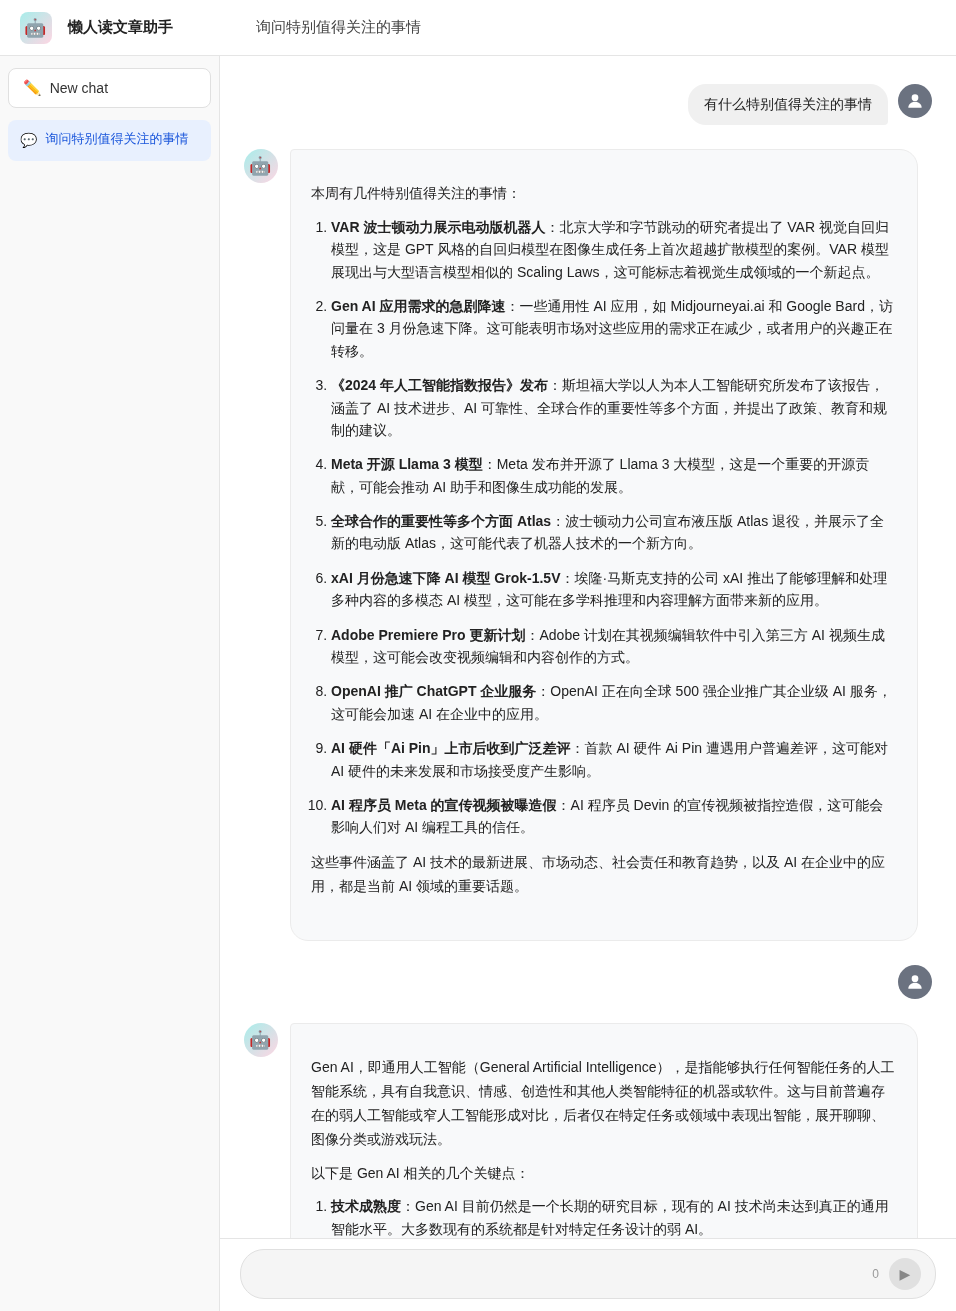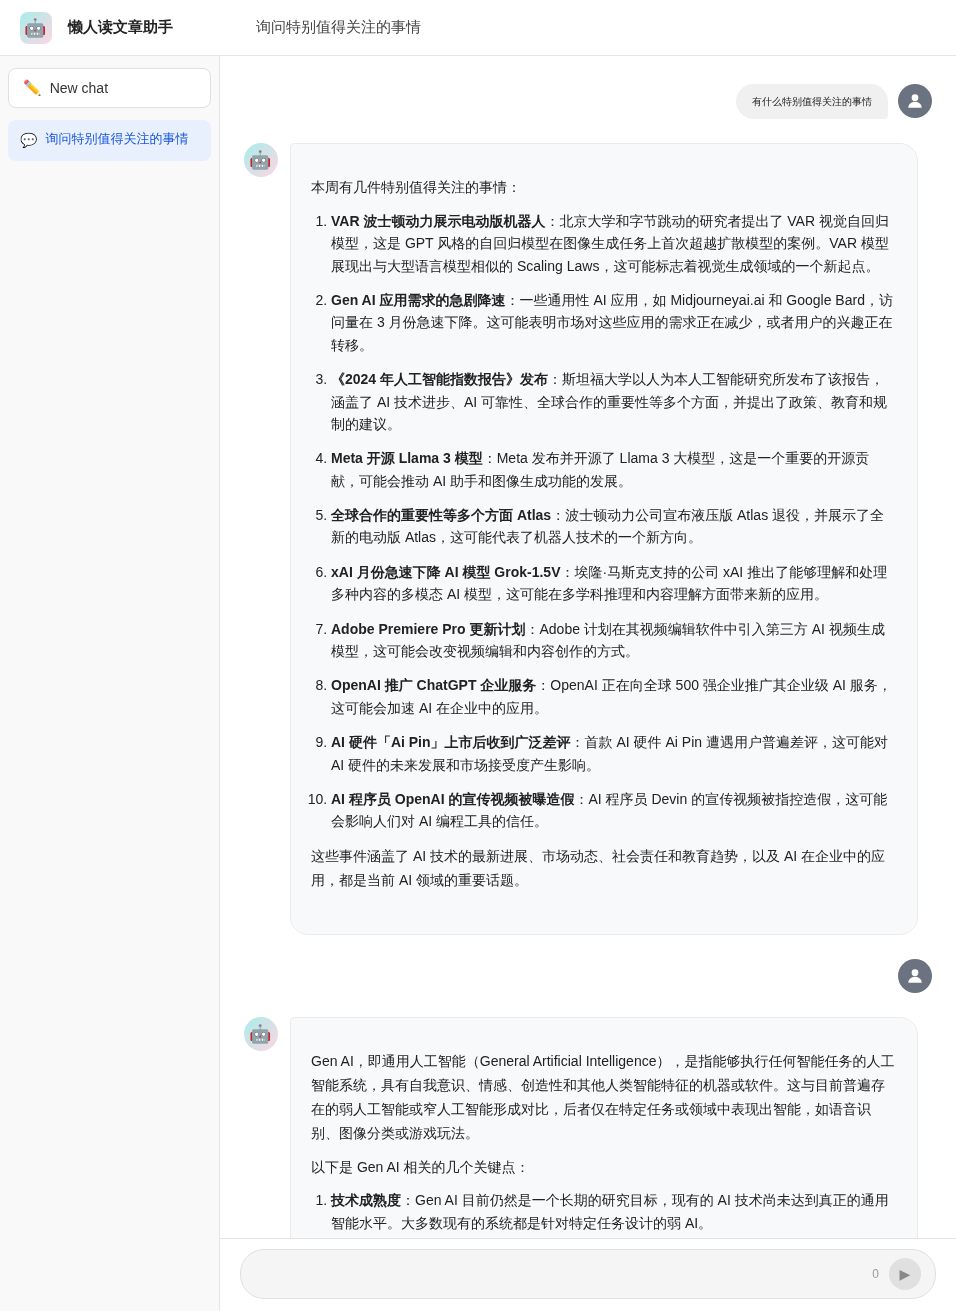--- a/index.html
+++ b/index.html
@@ -129,21 +129,21 @@
       justify-content: flex-end;
       align-items: flex-start;
       gap: 10px;
       padding: 8px 24px;
       margin-bottom: 8px;
     }
     .user-bubble {
       background: #f0f0f0;
       border-radius: 18px 18px 4px 18px;
       padding: 10px 16px;
-      font-size: 10px;
+      font-size: 14px;
       color: #222;
       max-width: 60%;
       line-height: 1.5;
     }
     .user-avatar {
       width: 34px;
       height: 34px;
       border-radius: 50%;
       background: #6b7280;
       display: flex;
@@ -285,39 +285,39 @@
           <ol>
             <li><strong>VAR 波士顿动力展示电动版机器人</strong>：北京大学和字节跳动的研究者提出了 VAR 视觉自回归模型，这是 GPT 风格的自回归模型在图像生成任务上首次超越扩散模型的案例。VAR 模型展现出与大型语言模型相似的 Scaling Laws，这可能标志着视觉生成领域的一个新起点。</li>
             <li><strong>Gen AI 应用需求的急剧降速</strong>：一些通用性 AI 应用，如 Midjourneyai.ai 和 Google Bard，访问量在 3 月份急速下降。这可能表明市场对这些应用的需求正在减少，或者用户的兴趣正在转移。</li>
             <li><strong>《2024 年人工智能指数报告》发布</strong>：斯坦福大学以人为本人工智能研究所发布了该报告，涵盖了 AI 技术进步、AI 可靠性、全球合作的重要性等多个方面，并提出了政策、教育和规制的建议。</li>
             <li><strong>Meta 开源 Llama 3 模型</strong>：Meta 发布并开源了 Llama 3 大模型，这是一个重要的开源贡献，可能会推动 AI 助手和图像生成功能的发展。</li>
             <li><strong>全球合作的重要性等多个方面 Atlas</strong>：波士顿动力公司宣布液压版 Atlas 退役，并展示了全新的电动版 Atlas，这可能代表了机器人技术的一个新方向。</li>
             <li><strong>xAI 月份急速下降 AI 模型 Grok-1.5V</strong>：埃隆·马斯克支持的公司 xAI 推出了能够理解和处理多种内容的多模态 AI 模型，这可能在多学科推理和内容理解方面带来新的应用。</li>
             <li><strong>Adobe Premiere Pro 更新计划</strong>：Adobe 计划在其视频编辑软件中引入第三方 AI 视频生成模型，这可能会改变视频编辑和内容创作的方式。</li>
             <li><strong>OpenAI 推广 ChatGPT 企业服务</strong>：OpenAI 正在向全球 500 强企业推广其企业级 AI 服务，这可能会加速 AI 在企业中的应用。</li>
             <li><strong>AI 硬件「Ai Pin」上市后收到广泛差评</strong>：首款 AI 硬件 Ai Pin 遭遇用户普遍差评，这可能对 AI 硬件的未来发展和市场接受度产生影响。</li>
-            <li><strong>AI 程序员 OpenAI 的宣传视频被曝造假</strong>：AI 程序员 Devin 的宣传视频被指控造假，这可能会影响人们对 AI 编程工具的信任。</li>
+            <li><strong>AI 程序员 Meta 的宣传视频被曝造假</strong>：AI 程序员 Devin 的宣传视频被指控造假，这可能会影响人们对 AI 编程工具的信任。</li>
           </ol>
           <p class="summary-text">这些事件涵盖了 AI 技术的最新进展、市场动态、社会责任和教育趋势，以及 AI 在企业中的应用，都是当前 AI 领域的重要话题。</p>
         </div>
       </div>
 
       <div class="user-message-row">
         <div class="user-avatar">
           <svg width="20" height="20" viewBox="0 0 24 24" fill="white">
               <circle cx="12" cy="8" r="4"></circle>
               <path d="M4 20c0-4 3.6-7 8-7s8 3 8 7" fill="white"></path>
             </svg>
         </div>
       </div>
 
       <div class="ai-message-row">
         <div class="ai-avatar">🤖</div>
         <div class="ai-bubble">
-          <p>Gen AI，即通用人工智能（General Artificial Intelligence），是指能够执行任何智能任务的人工智能系统，具有自我意识、情感、创造性和其他人类智能特征的机器或软件。这与目前普遍存在的弱人工智能或窄人工智能形成对比，后者仅在特定任务或领域中表现出智能，如语音识别、图像分类或游戏玩法。</p>
+          <p>Gen AI，即通用人工智能（General Artificial Intelligence），是指能够执行任何智能任务的人工智能系统，具有自我意识、情感、创造性和其他人类智能特征的机器或软件。这与目前普遍存在的弱人工智能或窄人工智能形成对比，后者仅在特定任务或领域中表现出智能，展开聊聊、图像分类或游戏玩法。</p>
           <p>以下是 Gen AI 相关的几个关键点：</p>
           <ol>
             <li><strong>技术成熟度</strong>：Gen AI 目前仍然是一个长期的研究目标，现有的 AI 技术尚未达到真正的通用智能水平。大多数现有的系统都是针对特定任务设计的弱 AI。</li>
 
           </ol>
         </div>
       </div>
 
     </div>
 

